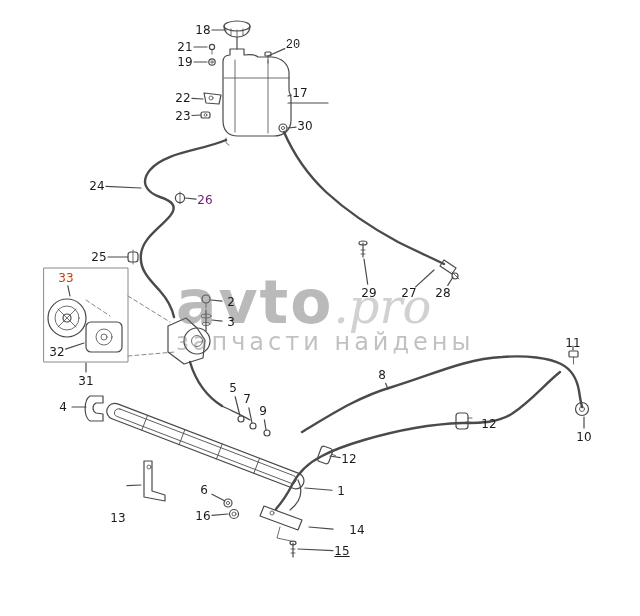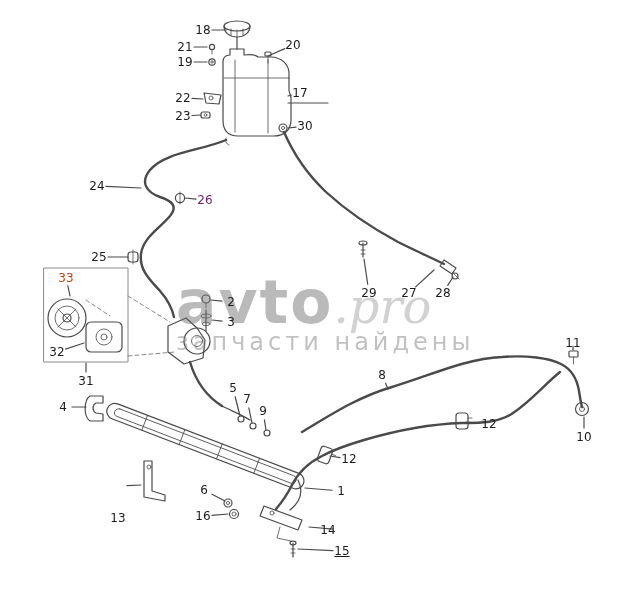--- a/index.html
+++ b/index.html
@@ -255,21 +255,21 @@
 
   <div class="watermark">
     <div class="wm-line1"><span class="wm-avto">avto</span><span class="wm-pro">.pro</span></div>
     <div class="wm-line2">запчасти найдены</div>
   </div>
 
   <div id="label-layer">
       <span class="callout" style="left: 203px; top: 30px; color: rgb(27, 27, 27);">18</span>
       <span class="callout" style="left: 185px; top: 47px; color: rgb(27, 27, 27);">21</span>
       <span class="callout" style="left: 185px; top: 62px; color: rgb(27, 27, 27);">19</span>
-      <span class="callout" style="left: 293px; top: 45px; color: rgb(27, 27, 27);">20</span>
+      <span class="callout" style="left: 293px; top: 45px; color: rgb(27, 27, 27); font-family: Liberation Mono, monospace;">20</span>
       <span class="callout" style="left: 183px; top: 98px; color: rgb(27, 27, 27);">22</span>
       <span class="callout" style="left: 300px; top: 93px; color: rgb(27, 27, 27);">17</span>
       <span class="callout" style="left: 183px; top: 116px; color: rgb(27, 27, 27);">23</span>
       <span class="callout" style="left: 305px; top: 126px; color: rgb(27, 27, 27);">30</span>
       <span class="callout" style="left: 97px; top: 186px; color: rgb(27, 27, 27);">24</span>
       <span class="callout" style="left: 205px; top: 200px; color: #701a75;">26</span>
       <span class="callout" style="left: 99px; top: 257px; color: rgb(27, 27, 27);">25</span>
       <span class="callout" style="left: 66px; top: 278px; color: #c2410c;">33</span>
       <span class="callout" style="left: 231px; top: 302px; color: rgb(27, 27, 27);">2</span>
       <span class="callout" style="left: 231px; top: 322px; color: rgb(27, 27, 27);">3</span>
@@ -284,16 +284,16 @@
       <span class="callout" style="left: 233px; top: 388px; color: rgb(27, 27, 27);">5</span>
       <span class="callout" style="left: 247px; top: 399px; color: rgb(27, 27, 27);">7</span>
       <span class="callout" style="left: 263px; top: 411px; color: rgb(27, 27, 27);">9</span>
       <span class="callout" style="left: 489px; top: 424px; color: rgb(27, 27, 27);">12</span>
       <span class="callout" style="left: 584px; top: 437px; color: rgb(27, 27, 27);">10</span>
       <span class="callout" style="left: 349px; top: 459px; color: rgb(27, 27, 27);">12</span>
       <span class="callout" style="left: 118px; top: 486px; color: rgb(27, 27, 27); margin-top: 32px;">13</span>
       <span class="callout" style="left: 341px; top: 491px; color: rgb(27, 27, 27);">1</span>
       <span class="callout" style="left: 204px; top: 490px; color: rgb(27, 27, 27);">6</span>
       <span class="callout" style="left: 203px; top: 516px; color: rgb(27, 27, 27);">16</span>
-      <span class="callout" style="left: 328px; top: 530px; color: rgb(27, 27, 27);">14</span>
+      <span class="callout" style="left: 357px; top: 530px; color: rgb(27, 27, 27);">14</span>
       <span class="callout" style="left: 342px; top: 551px; color: rgb(27, 27, 27); text-decoration: underline;">15</span>
     </div>
 </div>
 
 </body></html>

